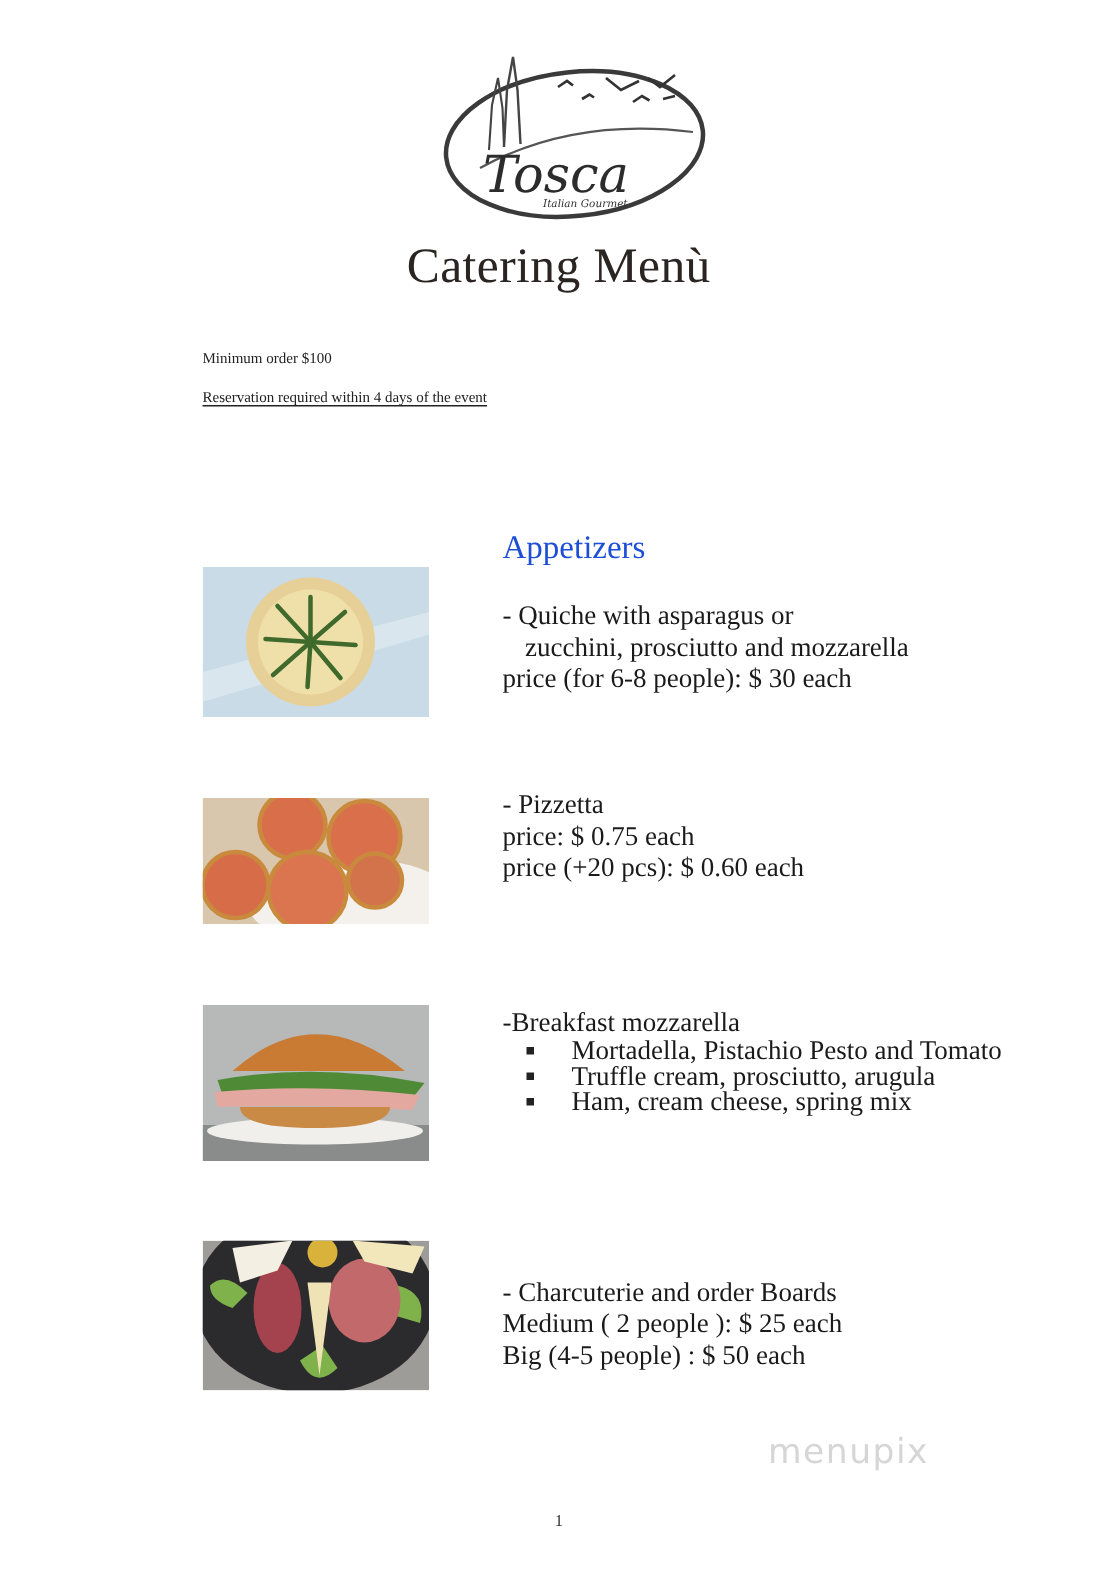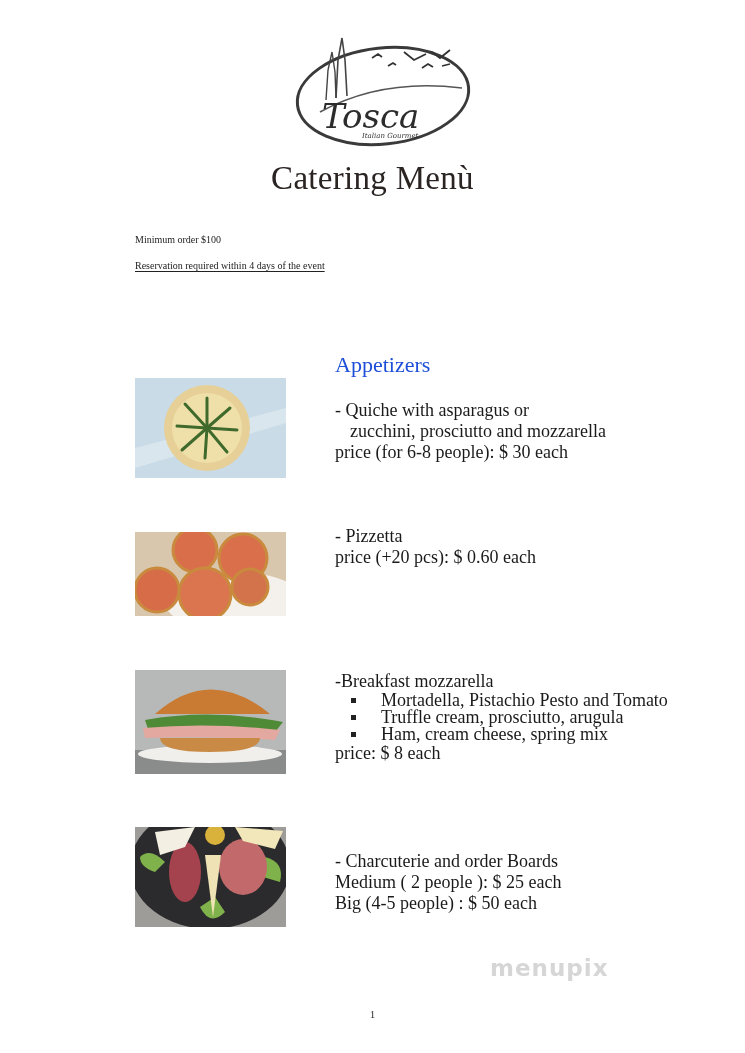--- a/index.html
+++ b/index.html
@@ -11,22 +11,22 @@
            font-family: "Liberation Serif", serif; letter-spacing: 0.3px; }
   .note { left: 135px; font-size: 10px; color: #222; font-family: "Liberation Serif", serif; }
   .note.u { text-decoration: underline; text-underline-offset: 2px; }
   .section { left: 335px; top: 352px; font-size: 22px; color: #1d4ed8; font-family: "Liberation Serif", serif; }
   .photo { left: 135px; width: 151px; overflow: hidden; }
   .item { left: 335px; font-size: 18px; line-height: 21px; font-family: Liberation Serif, serif; color: #1a1a1a; }
   .item .ind { padding-left: 15px; }
   .item ul { margin: 0; padding: 0 0 0 46px; list-style: none; }
   .item ul li { position: relative; line-height: 17px; }
   .item ul li::before { content: ""; position: absolute; left: -30px; top: 6px; width: 5px; height: 5px; background: #222; }
-  .watermark { left: 490px; top: 955px; font-size: 23px; color: #d6d6d6; font-family: "DejaVu Sans", sans-serif;
-               font-weight: 700; letter-spacing: 1px; }
+  .watermark { left: 512px; top: 955px; font-size: 23px; color: #d6d6d6; font-family: "DejaVu Sans", sans-serif;
+               font-weight: 400; letter-spacing: 1px; }
   .pagenum { left: 0; width: 745px; top: 1008px; text-align: center; font-size: 11px; color: #333;
              font-family: "Liberation Serif", serif; }
 </style>
 </head>
 <body>
 
 <div class="abs logo">
   <svg width="182" height="122" viewBox="0 0 182 122">
     <ellipse cx="91" cy="66" rx="86" ry="48" fill="none" stroke="#3a3a3a" stroke-width="3" transform="rotate(-6 91 66)"></ellipse>
     <path d="M44 68 L46 30 L50 8 L53 30 L55 66" fill="none" stroke="#444" stroke-width="1.6"></path>
@@ -77,20 +77,21 @@
       <circle cx="60" cy="18" r="22" fill="#d96f4a"></circle>
       <circle cx="108" cy="26" r="24" fill="#d9704b"></circle>
       <circle cx="22" cy="58" r="22" fill="#d66c48"></circle>
       <circle cx="70" cy="62" r="26" fill="#da7550"></circle>
       <circle cx="115" cy="55" r="18" fill="#d2734c"></circle>
     </g>
   </svg>
 </div>
 <div class="abs item" style="top:526px;">
   <div>- Pizzetta</div>
+  <div>price: $ 0.75 each</div>
   <div>price (+20 pcs): $ 0.60 each</div>
 </div>
 
 <div class="abs photo" style="top:670px;height:104px;">
   <svg width="151" height="104" viewBox="0 0 151 104">
     <rect width="151" height="104" fill="#b7b9b8"></rect>
     <rect y="80" width="151" height="24" fill="#8a8c8b"></rect>
     <ellipse cx="75" cy="84" rx="72" ry="9" fill="#f0efeb"></ellipse>
     <path d="M20 44 Q75 -5 135 44 Z" fill="#c97a33"></path>
     <path d="M10 50 Q75 38 148 52 L140 62 Q75 54 14 62 Z" fill="#4f8a36"></path>
@@ -98,21 +99,20 @@
     <path d="M25 68 L125 68 Q125 82 75 82 Q25 82 25 68Z" fill="#c98a45"></path>
   </svg>
 </div>
 <div class="abs item" style="top:671px;">
   <div>-Breakfast mozzarella</div>
   <ul>
     <li>Mortadella, Pistachio Pesto and Tomato</li>
     <li>Truffle cream, prosciutto, arugula</li>
     <li>Ham, cream cheese, spring mix</li>
   </ul>
-  <div>price: $ 8 each</div>
 </div>
 
 <div class="abs photo" style="top:827px;height:100px;">
   <svg width="151" height="100" viewBox="0 0 151 100">
     <rect width="151" height="100" fill="#9d9c99"></rect>
     <ellipse cx="75" cy="40" rx="80" ry="62" fill="#2b2b2d"></ellipse>
     <path d="M5 30 Q15 20 30 35 L20 45 Q5 40 5 30Z" fill="#7fb24a"></path>
     <path d="M130 30 Q150 35 145 55 L128 50Z" fill="#7fb24a"></path>
     <path d="M65 80 Q75 100 90 85 L80 70Z" fill="#7fb24a"></path>
     <ellipse cx="50" cy="45" rx="16" ry="30" fill="#a4434e"></ellipse>

